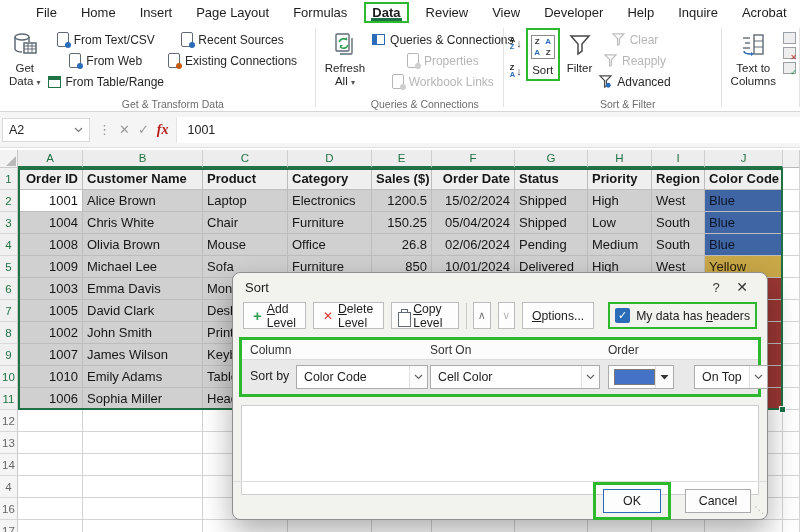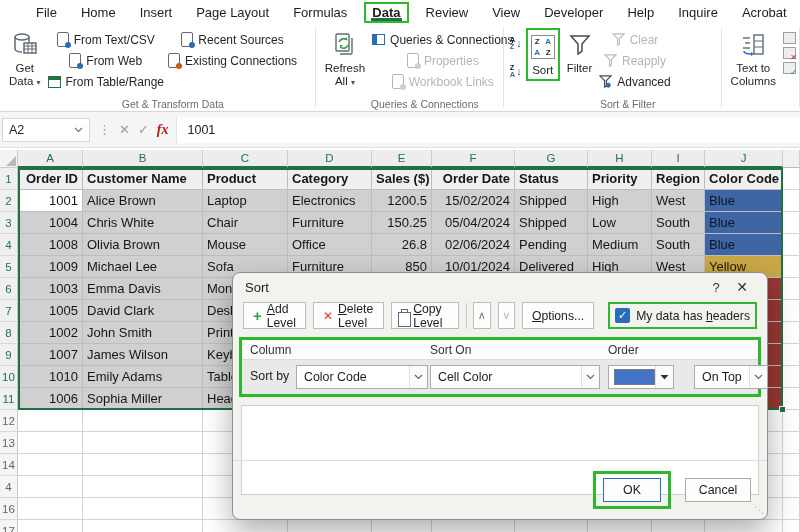--- a/index.html
+++ b/index.html
@@ -96,21 +96,21 @@
   #cb{width:15px;height:15px;background:#2b6cb8;border-radius:2px;color:#fff;font-size:11px;display:flex;align-items:center;justify-content:center;flex:0 0 auto;}
   #crit{margin:8px 6px 0;border:3px solid var(--ann);background:#404040;}
   #crithead{height:20px;border-bottom:1px solid #dcdcdc;position:relative;font-size:12px;color:#333;background:#fcfcfc;}
   #crithead span{position:absolute;top:3px;}
   #critrow{height:34px;background:#e9e9e9;position:relative;font-size:12.4px;color:#222;}
   #critrow .lbl{position:absolute;left:8px;top:9px;}
   .dd{position:absolute;top:5px;height:24px;background:#fff;border:1px solid #ababab;display:flex;align-items:center;justify-content:space-between;padding-left:7px;font-size:12.4px;color:#1d1d1d;}
   .ddbtn{width:18px;height:100%;display:flex;align-items:center;justify-content:center;border-left:1px solid #e0e0e0;background:#fbfbfb;}
   #sw{width:42px;height:16px;background:#4472c4;border:1px solid #7a7a7a;margin-left:-2px;}
   #list{margin:8px 8px 0;height:90px;background:#fff;border:1px solid #cfcfcf;}
-  #dlgfoot{position:absolute;left:0;right:0;bottom:0;height:59px;border-top:1px solid #dcdcdc;display:flex;align-items:center;justify-content:flex-end;padding-right:16px;gap:14px;}
+  #dlgfoot{position:absolute;left:0;right:0;bottom:0;height:38px;border-top:1px solid #dcdcdc;display:flex;align-items:center;justify-content:flex-end;padding-right:16px;gap:14px;}
   #okwrap{border:3px solid var(--ann);padding:4px 7px;}
   .btn{height:24px;border:1px solid #ababab;background:#fdfdfd;font-size:12.4px;color:#1d1d1d;display:flex;align-items:center;justify-content:center;}
   #okbtn{width:58px;border:1px solid #2b6cb8;}
   #cancelbtn{width:66px;}
   #grip{position:absolute;right:3px;bottom:3px;color:#b5b5b5;font-size:10px;transform:rotate(90deg);}
   svg{display:block;}
 </style>
 </head>
 <body>
 <div id="app">

